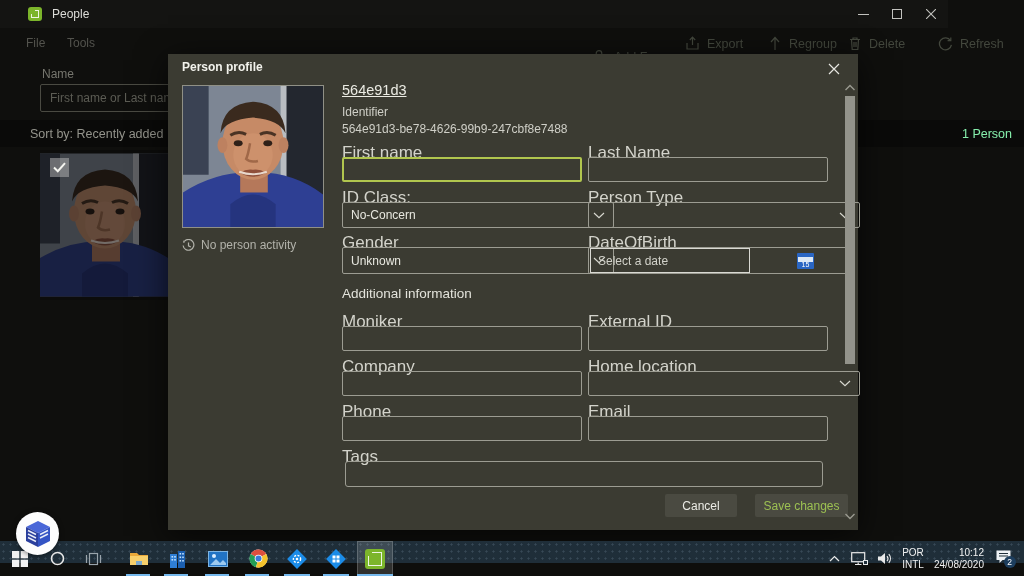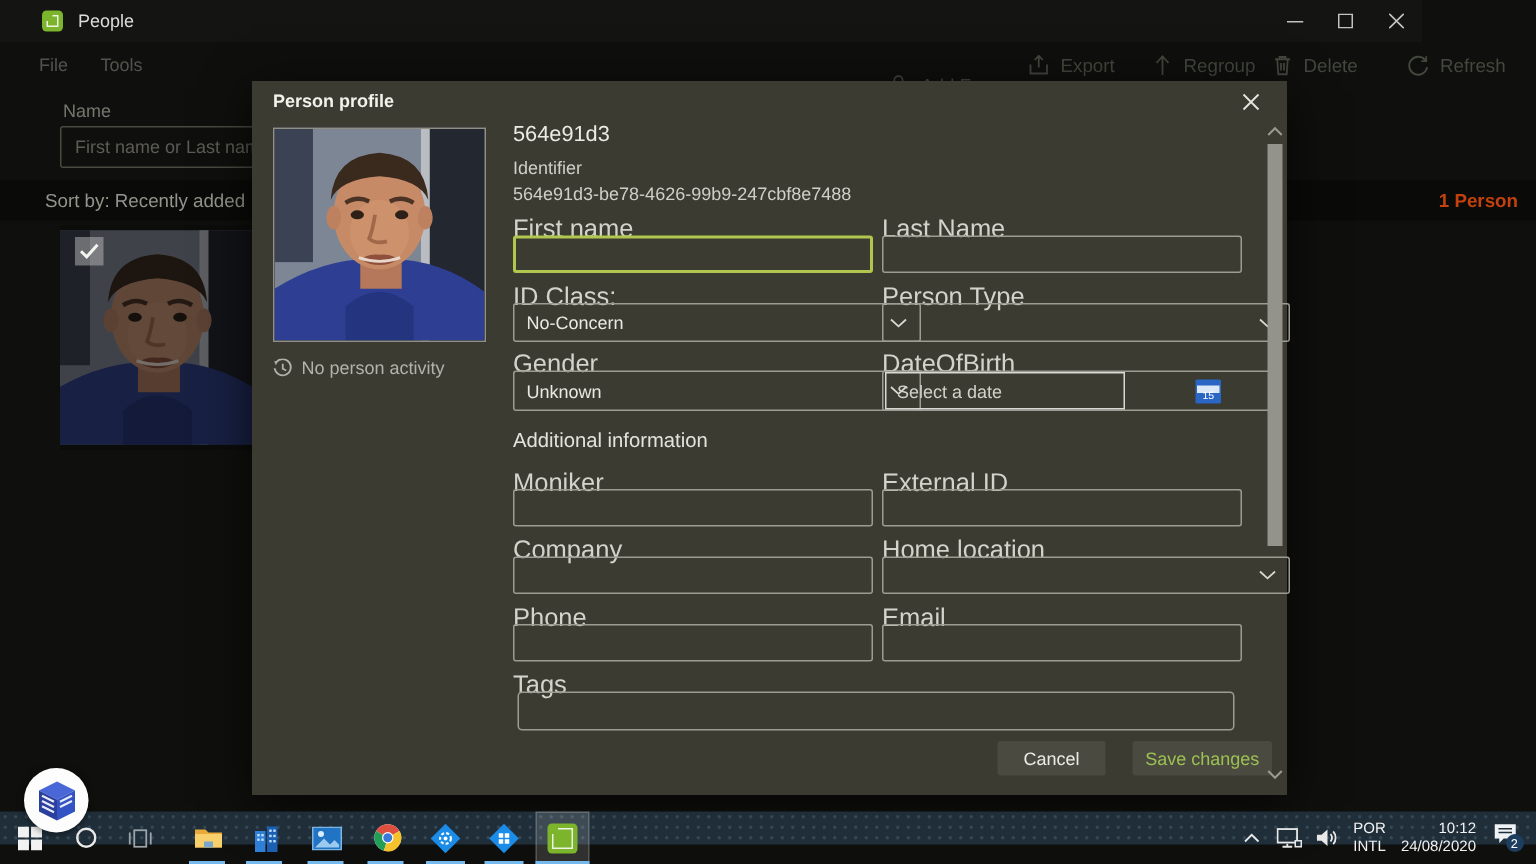--- a/index.html
+++ b/index.html
@@ -27,21 +27,21 @@
 
   .filter-label { color:#76766e; font-size:12px; }
   .filter-input { background:transparent; border:1px solid #4a4a42; border-radius:2px;
     width:165px; height:28px; color:#8a8a82; font-size:12px; padding:0 9px; outline:none;
     font-family:"Liberation Sans",sans-serif; }
   .filter-input::placeholder { color:#5c5c54; }
 
   .sortbar { left:0; top:120px; width:1024px; height:27px; background:#0a0a09;
     display:flex; align-items:center; }
   .sort-text { color:#94948c; font-size:12.5px; margin-left:30px; display:flex; align-items:center; gap:7px; }
-  .person-count { color:#c2410c; font-size:12.5px; font-weight:bold; margin-left:auto; margin-right:12px; }
+  .person-count { color:#86efac; font-size:12.5px; font-weight:normal; margin-left:auto; margin-right:12px; }
 
   .thumb-card { left:40px; top:150px; width:130px; height:150px; background:#0c0c0b; overflow:hidden; }
   .thumb-card svg.face { filter: brightness(.5) saturate(.85); }
   .thumb-check { left:10px; top:8px; width:19px; height:19px;
     background:rgba(185,185,185,.5); display:flex; align-items:center; justify-content:center; }
 
   
   .dialog { left:168px; top:54px; width:690px; height:476px; background:#3b3b32;
     box-shadow:0 6px 30px rgba(0,0,0,.65); }
   .dlg-title { color:#f2f2ec; font-size:12px; font-weight:bold; }
@@ -223,21 +223,21 @@
   </div>
   <div class="abs activity" style="left:14px; top:184px;">
     <svg width="13" height="13" viewBox="0 0 13 13" fill="none">
       <path d="M2.2 2.5 A5.4 5.4 0 1 1 1.1 6.5" stroke="#b2b2aa" stroke-width="1.2"></path>
       <path d="M1 2 L2.3 2.6 L1.7 4" stroke="#b2b2aa" stroke-width="1"></path>
       <path d="M6.5 3.5 V6.8 L8.8 8" stroke="#b2b2aa" stroke-width="1.2"></path>
     </svg>
     <span>No person activity</span>
   </div>
 
-  <div class="abs pid" style="left:174px; top:28px;">564e91d3</div>
+  <div class="abs pid" style="left:174px; top:28px;text-decoration:underline;">564e91d3</div>
   <div class="abs ident" style="left:174px; top:51px;">Identifier</div>
   <div class="abs ident" style="left:174px; top:68px;">564e91d3-be78-4626-99b9-247cbf8e7488</div>
 
   <div class="abs f-label" style="left:174px; top:89px;">First name</div>
   <input class="abs f-input focused" style="left: 174px; top: 103px;">
   <div class="abs f-label" style="left:420px; top:89px;">Last Name</div>
   <input class="abs f-input" style="left: 420px; top: 103px;">
 
   <div class="abs f-label" style="left:174px; top:134px;text-align:center;">ID Class:</div>
   <div class="abs f-select" style="left:174px; top:148px;">

